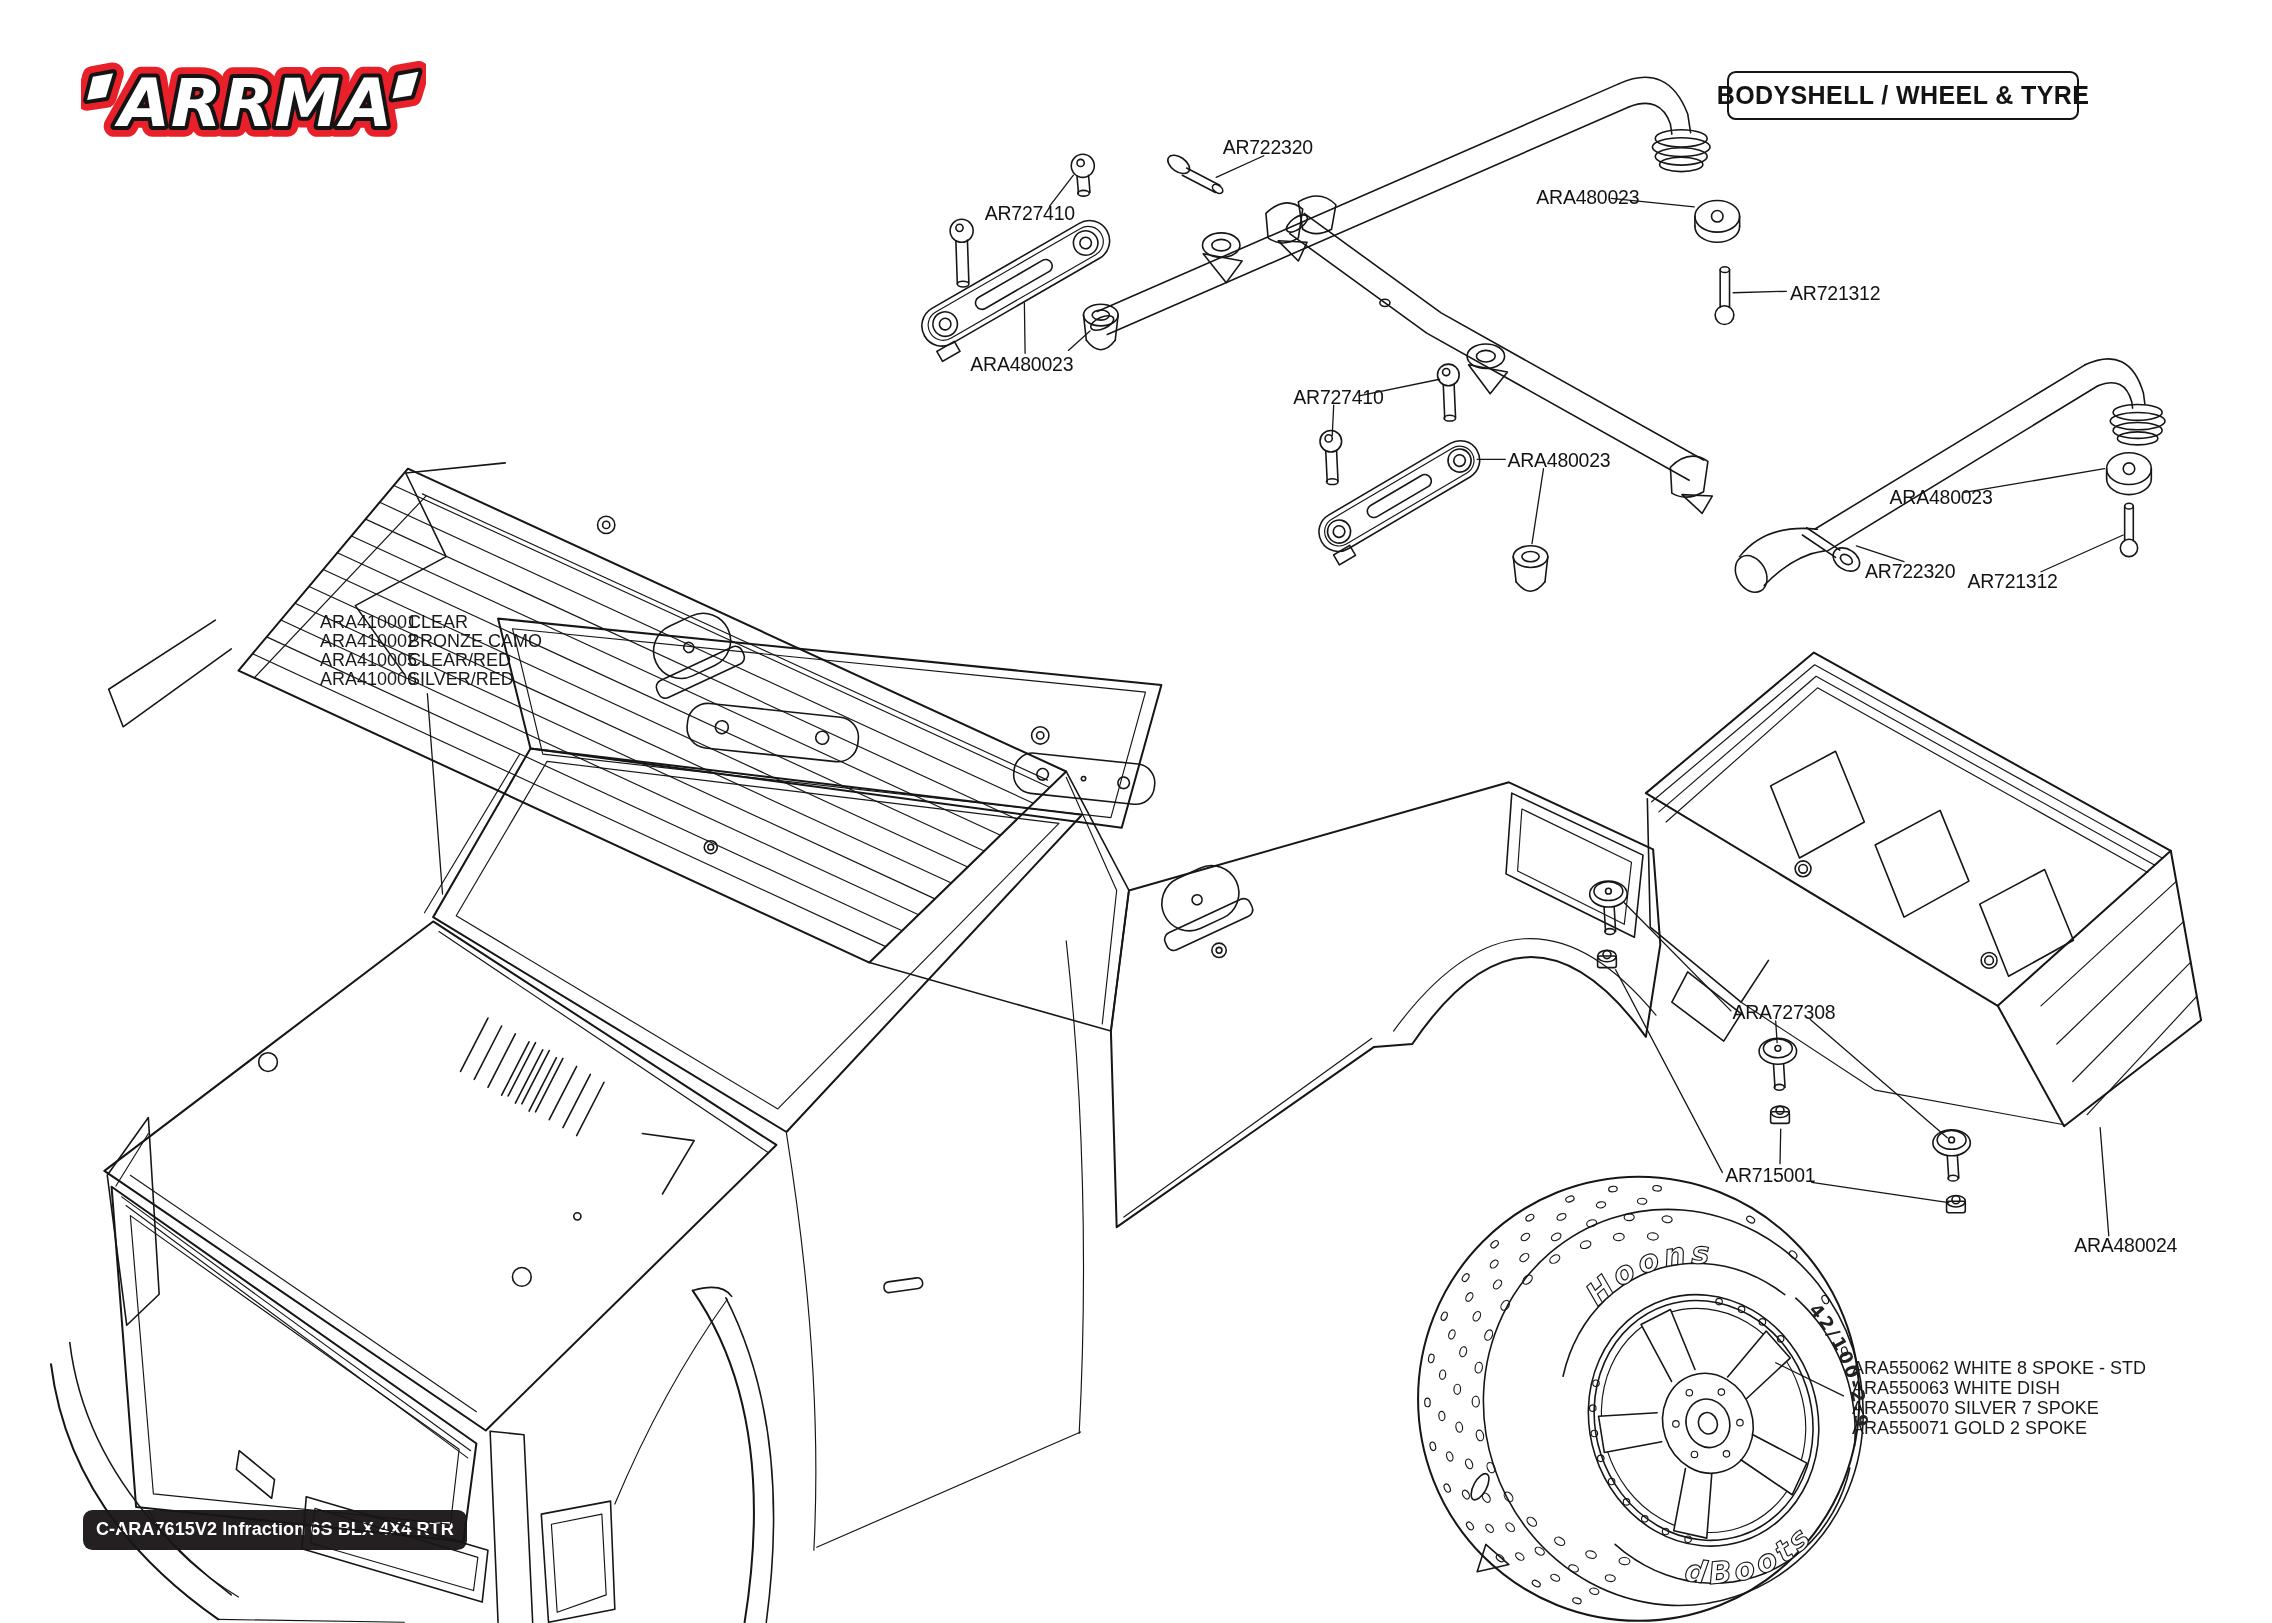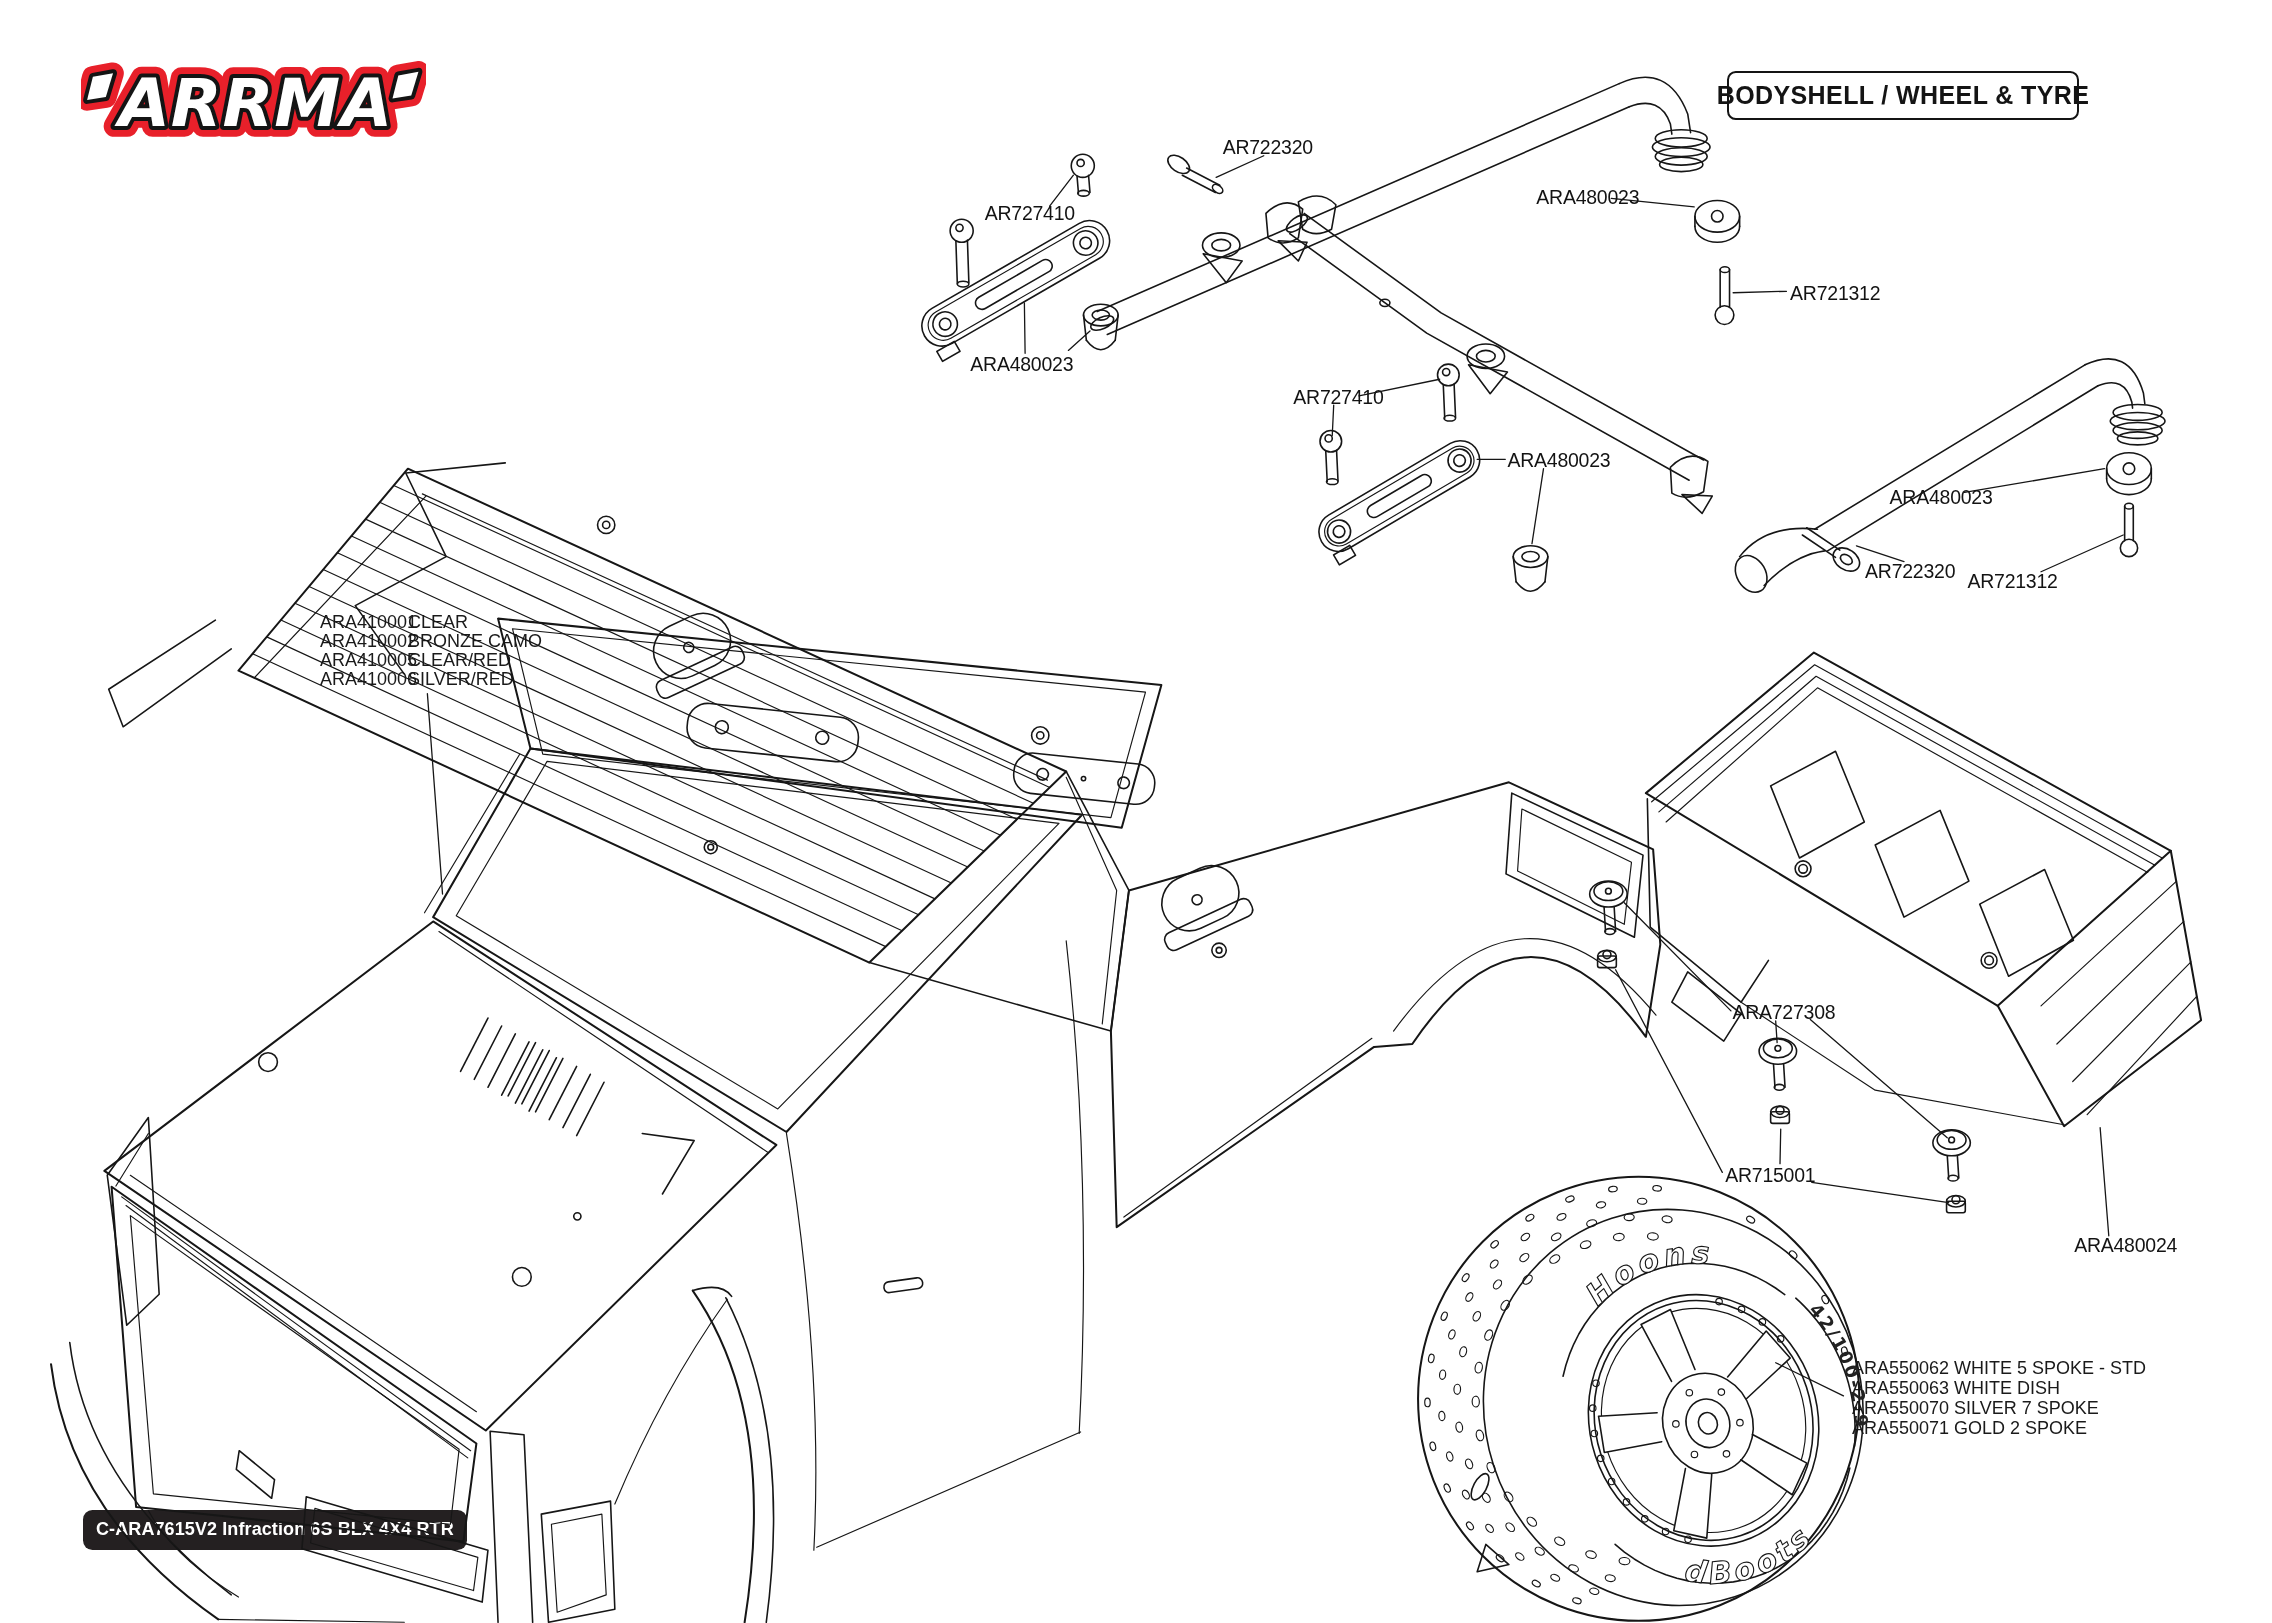--- a/index.html
+++ b/index.html
@@ -59,21 +59,21 @@
 <div class="title-box">BODYSHELL / WHEEL &amp; TYRE</div>
 
 <div id="body-list" class="parts-table">
   <div class="prow"><span class="pcode">ARA410001</span><span>CLEAR</span></div>
   <div class="prow"><span class="pcode">ARA410002</span><span>BRONZE CAMO</span></div>
   <div class="prow"><span class="pcode">ARA410005</span><span>CLEAR/RED</span></div>
   <div class="prow"><span class="pcode">ARA410006</span><span>SILVER/RED</span></div>
 </div>
 
 <div id="wheel-list" class="parts-table">
-  <div class="prow"><span class="pcode">ARA550062</span><span>WHITE 5 SPOKE - STD</span></div>
+  <div class="prow"><span class="pcode">ARA550062</span><span>WHITE 8 SPOKE - STD</span></div>
   <div class="prow"><span class="pcode">ARA550063</span><span>WHITE DISH</span></div>
   <div class="prow"><span class="pcode">ARA550070</span><span>SILVER 7 SPOKE</span></div>
   <div class="prow"><span class="pcode">ARA550071</span><span>GOLD 2 SPOKE</span></div>
 </div>
 
 <div class="footer-badge">C-ARA7615V2 Infraction 6S BLX 4X4 RTR</div>
 
 <svg id="art" width="2273" height="1623" viewBox="0 0 3151 2251">
 
   <g id="truck">

